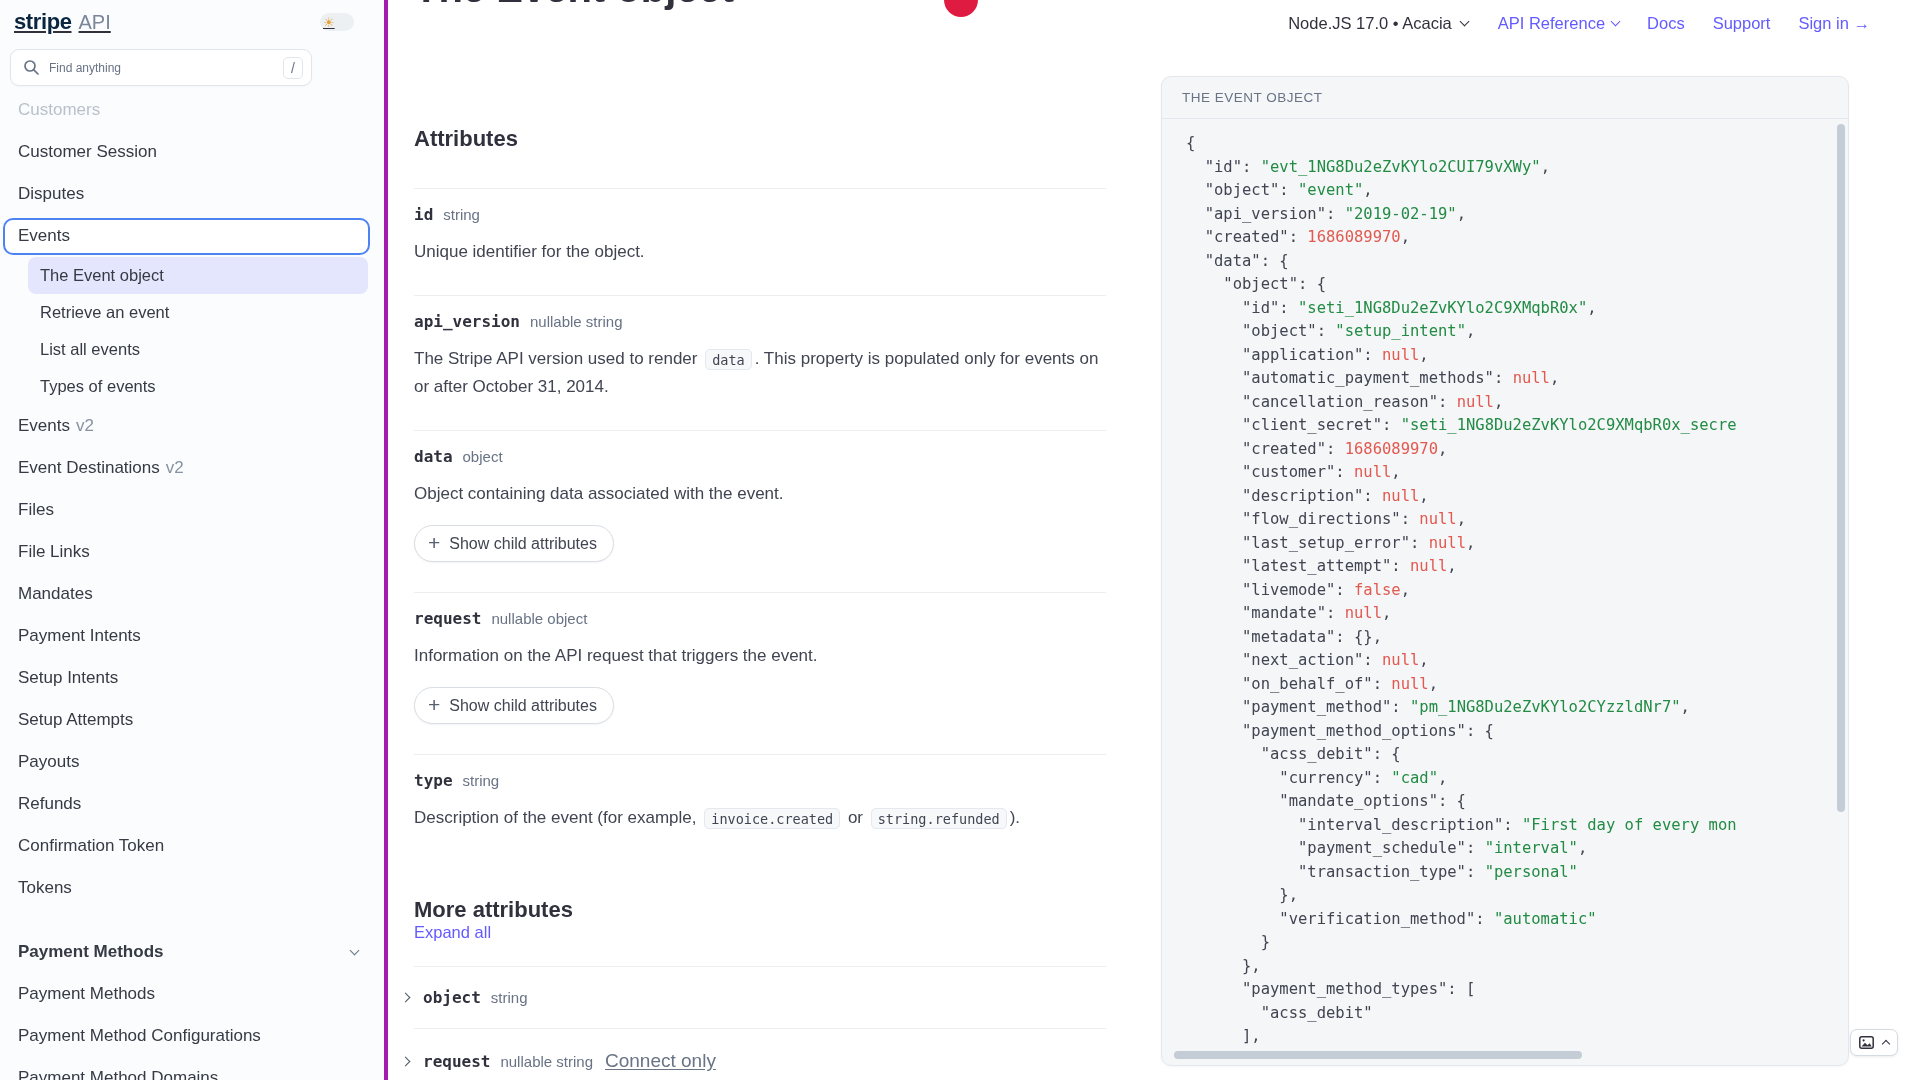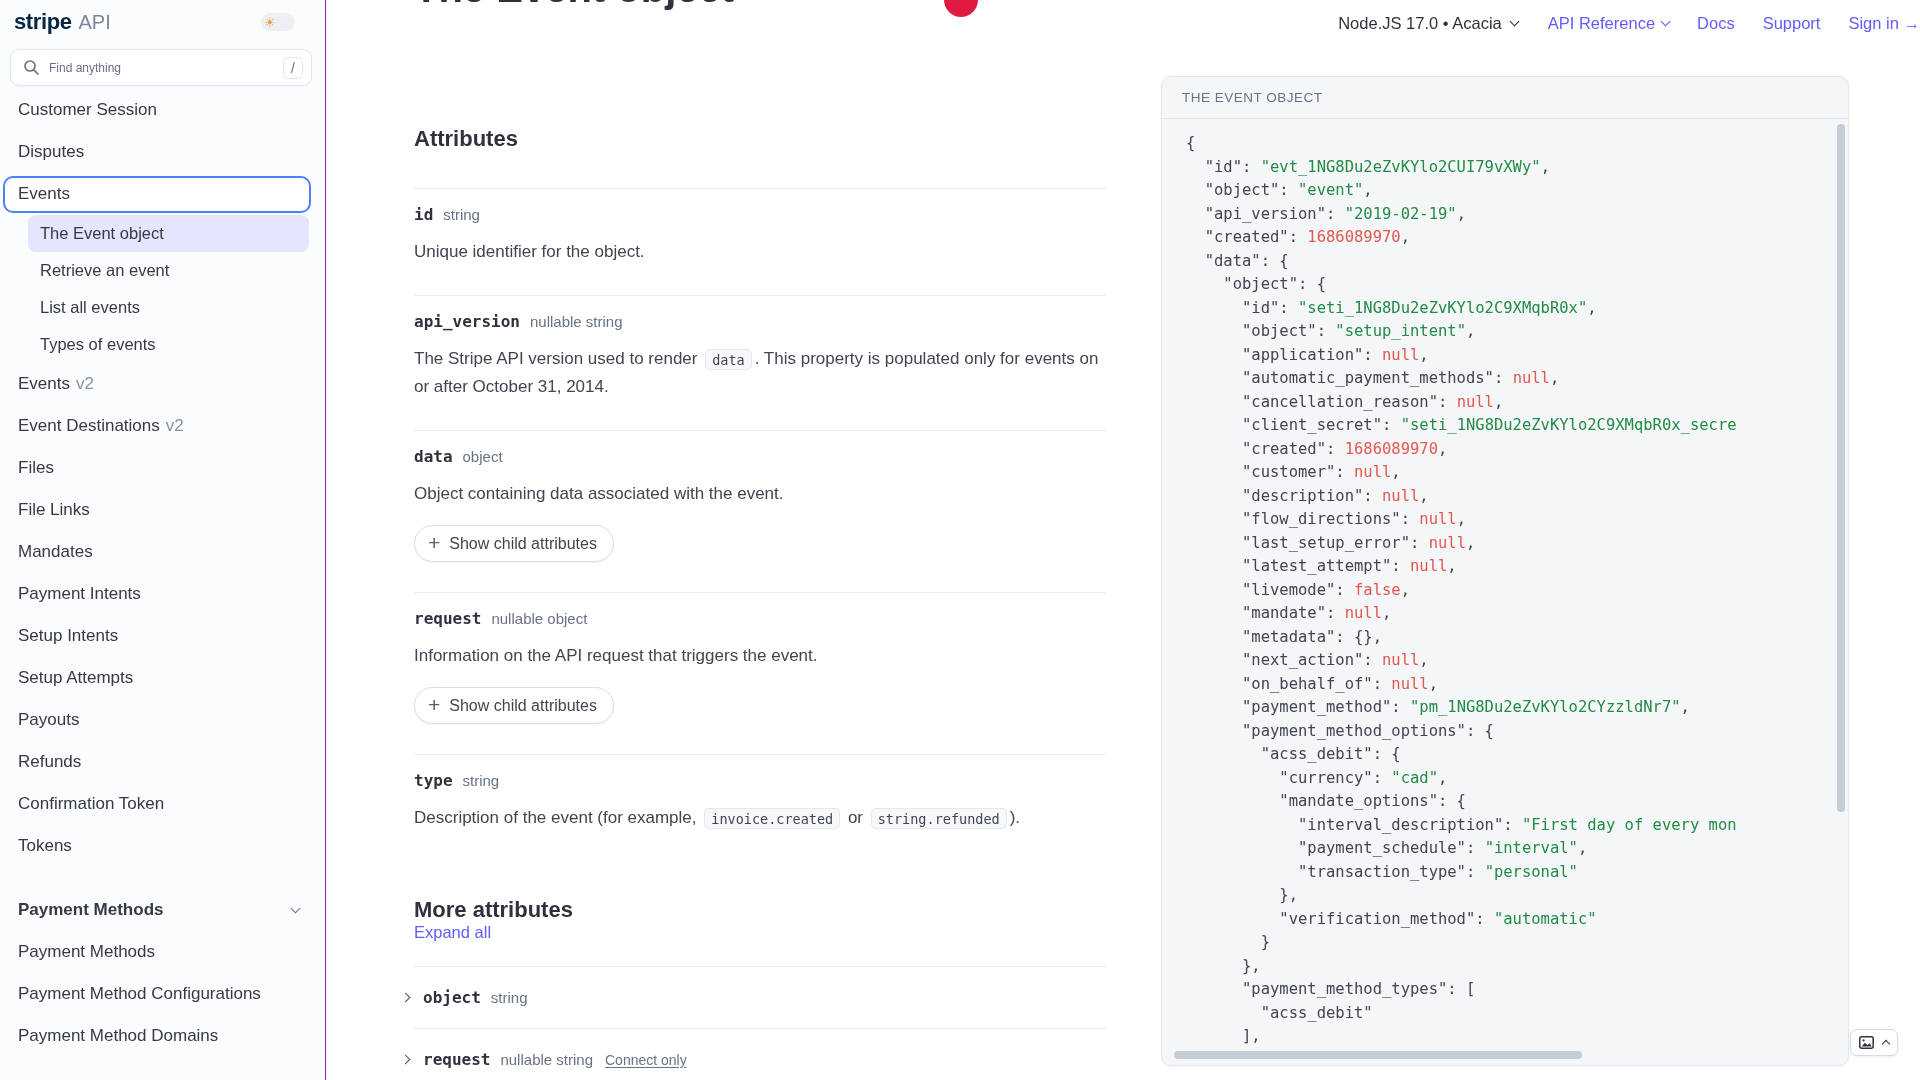--- a/index.html
+++ b/index.html
@@ -11,22 +11,22 @@
   }
 
   
   .chev { display:inline-block; width:7px; height:7px;
     border-right:1.8px solid currentColor; border-bottom:1.8px solid currentColor; }
   .chev.down  { transform:rotate(45deg);  margin-top:-3px; }
   .chev.up    { transform:rotate(-135deg); margin-top:3px; }
   .chev.right { transform:rotate(-45deg); }
 
   
-  .sidebar { position:absolute; left:0; top:0; bottom:0; width:326px;
-    background:#fbfcfd; border-right:1px solid #a21caf; z-index:2; }
+  .sidebar { position:absolute; left:0; top:0; bottom:0; width:388px;
+    background:#fbfcfd; border-right:4px solid #a21caf; z-index:2;text-decoration:underline; }
   .logo-row { display:flex; align-items:center; justify-content:space-between;
     padding:9px 30px 0 14px; }
   .logo { font-size:22px; font-weight:700; letter-spacing:-0.4px; color:#0a2540; cursor:pointer; }
   .logo .api { font-weight:400; color:#7a8699; margin-left:7px; font-size:20px; letter-spacing:0; }
   .theme-toggle { width:34px; height:18px; border-radius:10px; background:#edf0f3;
     display:flex; align-items:center; padding-left:3px; cursor:pointer; }
   .sun { font-size:13px; color:#e8a23c; line-height:1; }
 
   .search { position:absolute; left:10px; top:49px; width:302px; height:37px;
     background:#fff; border:1px solid #e0e6ec; border-radius:9px;
@@ -49,21 +49,21 @@
   .ni.sub.active { background:var(--active-item-bg,#e3e6fc); border-radius:8px;
     margin:0 16px 0 28px; padding:0 12px; }
   .ni .v2 { color:#8792a2; margin-left:6px; }
   .ni.section { height:42px; padding:0 26px 0 18px; font-weight:700;
     justify-content:space-between; margin-top:22px; }
   .ni.section .chev { color:#697386; }
 
   
   .topnav { position:absolute; top:0; left:340px; right:0; height:46px;
     display:flex; align-items:center; justify-content:flex-end; gap:30px;
-    z-index:4; font-size:16.5px; background:transparent; }
+    padding-right:50px; z-index:4; font-size:16.5px; background:transparent; }
   .version { color:#30313d; display:flex; align-items:center; gap:9px; cursor:pointer; }
   .nav-links { display:flex; align-items:center; gap:28px; }
   .nav-link { color:var(--accent,#635bff); display:flex; align-items:center; gap:7px;
     cursor:pointer; text-decoration:none; }
 
   
   .main { position:absolute; left:414px; top:0; width:692px; height:884px; z-index:1; }
   .red-dot { position:absolute; left:944px; top:-17px; width:34px; height:34px;
     border-radius:50%; background:var(--red-dot,#df1b41); z-index:3; }
   .page-title { position:absolute; top:-34px; left:0; font-size:40px; font-weight:700;
@@ -86,21 +86,21 @@
     background:#fff; font-size:16px; color:#414552; font-family:inherit; cursor:pointer;
     box-shadow:0 1px 2px rgba(0,0,0,.05); }
   .plus { font-size:21px; color:#596171; line-height:1; margin-top:-2px; }
 
   .more-head { margin-top:35px; display:flex; align-items:baseline; justify-content:space-between;flex-direction:column; }
   .expand-all { color:var(--accent,#635bff); font-size:16.5px; cursor:pointer; text-decoration:none; }
   .more-list { margin-top:24px; border-bottom:1px solid #ebeef1; }
   .more-row { display:flex; align-items:center; padding:21px 0;
     border-top:1px solid #ebeef1; cursor:pointer; }
   .more-row .chev { color:#4a5461; margin:0 14px 0 -12px; flex:none; }
-  .badge-connect { margin-left:12px; font-size:14px; color:#687385;
+  .badge-connect { margin-left:12px; font-size:19px; color:#687385;
     text-decoration:underline; text-underline-offset:2px; cursor:pointer; }
 
   
   .code-panel { position:absolute; left:1161px; top:76px; width:688px; height:990px;
     background:#f5f6f8; border:1px solid #e3e8ee; border-radius:10px;
     box-shadow:0 1px 3px rgba(0,0,0,.04); display:flex; flex-direction:column;
     overflow:hidden; z-index:1; }
   .code-header { height:42px; flex:none; display:flex; align-items:center;
     padding:0 20px; color:#687385; font-size:13.5px; font-weight:500;
     letter-spacing:.5px; border-bottom:1px solid #e3e8ee; }
@@ -134,20 +134,23 @@
   </div>
   <div class="search">
     <svg width="17" height="17" viewBox="0 0 17 17" fill="none">
       <circle cx="7" cy="7" r="5" stroke="#687385" stroke-width="1.7"></circle>
       <line x1="10.8" y1="10.8" x2="15" y2="15" stroke="#687385" stroke-width="1.7" stroke-linecap="round"></line>
     </svg>
     <input placeholder="Find anything" style="">
     <span class="kbd">/</span>
   </div>
   <nav class="nav">
+      <div class="ni top faded">
+        <span>Customers</span>
+      </div>
       <div class="ni top">
         <span>Customer Session</span>
       </div>
       <div class="ni top">
         <span>Disputes</span>
       </div>
       <div class="ni top selected">
         <span>Events</span>
       </div>
       <div class="ni sub active">

